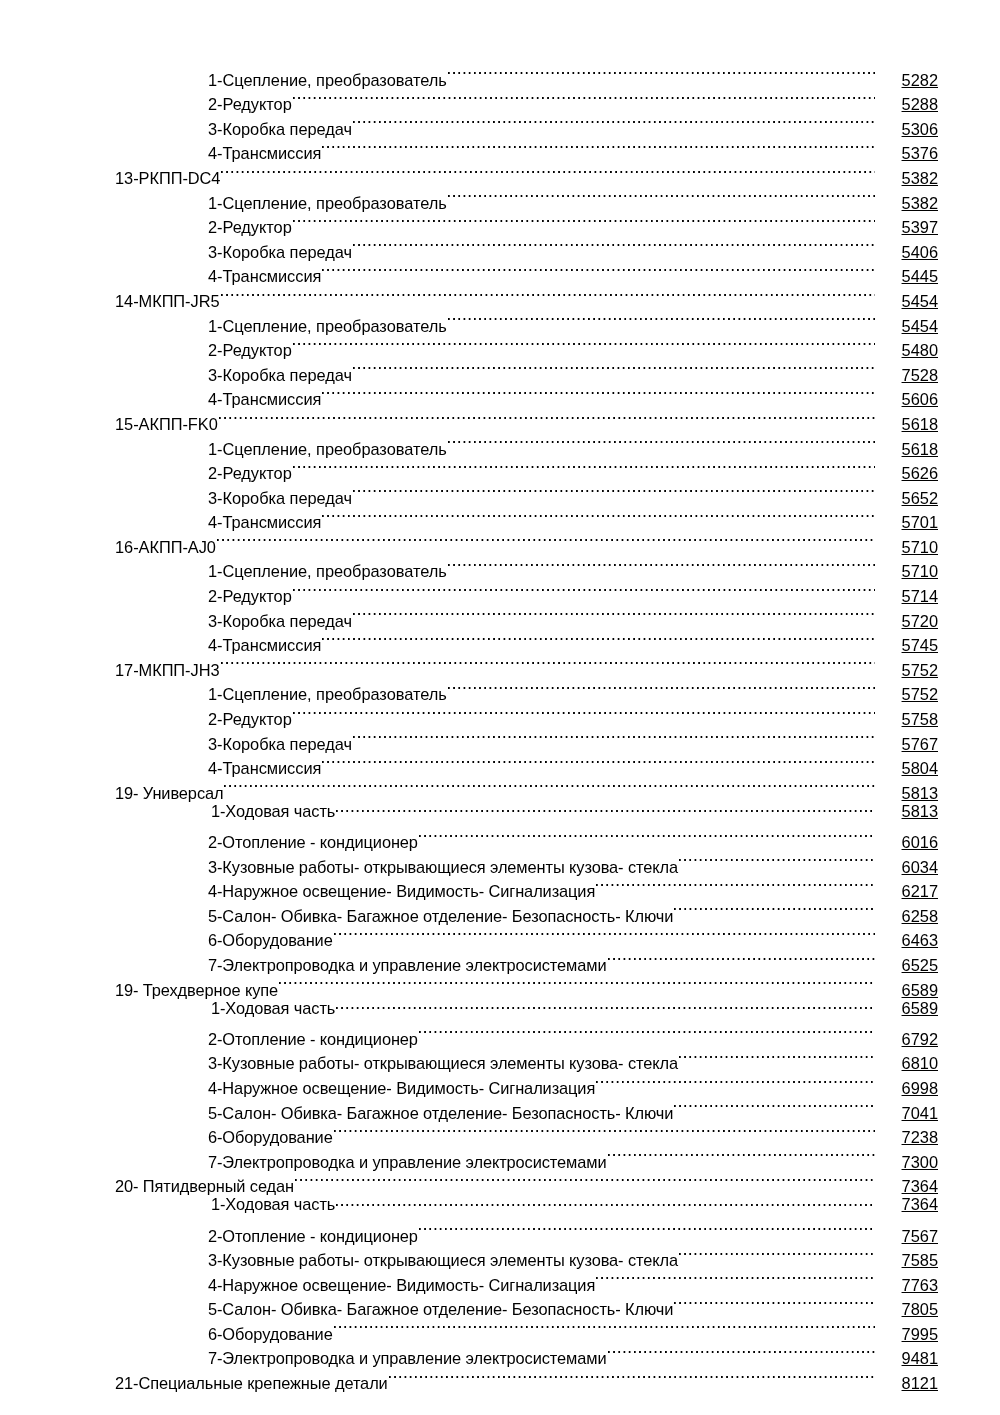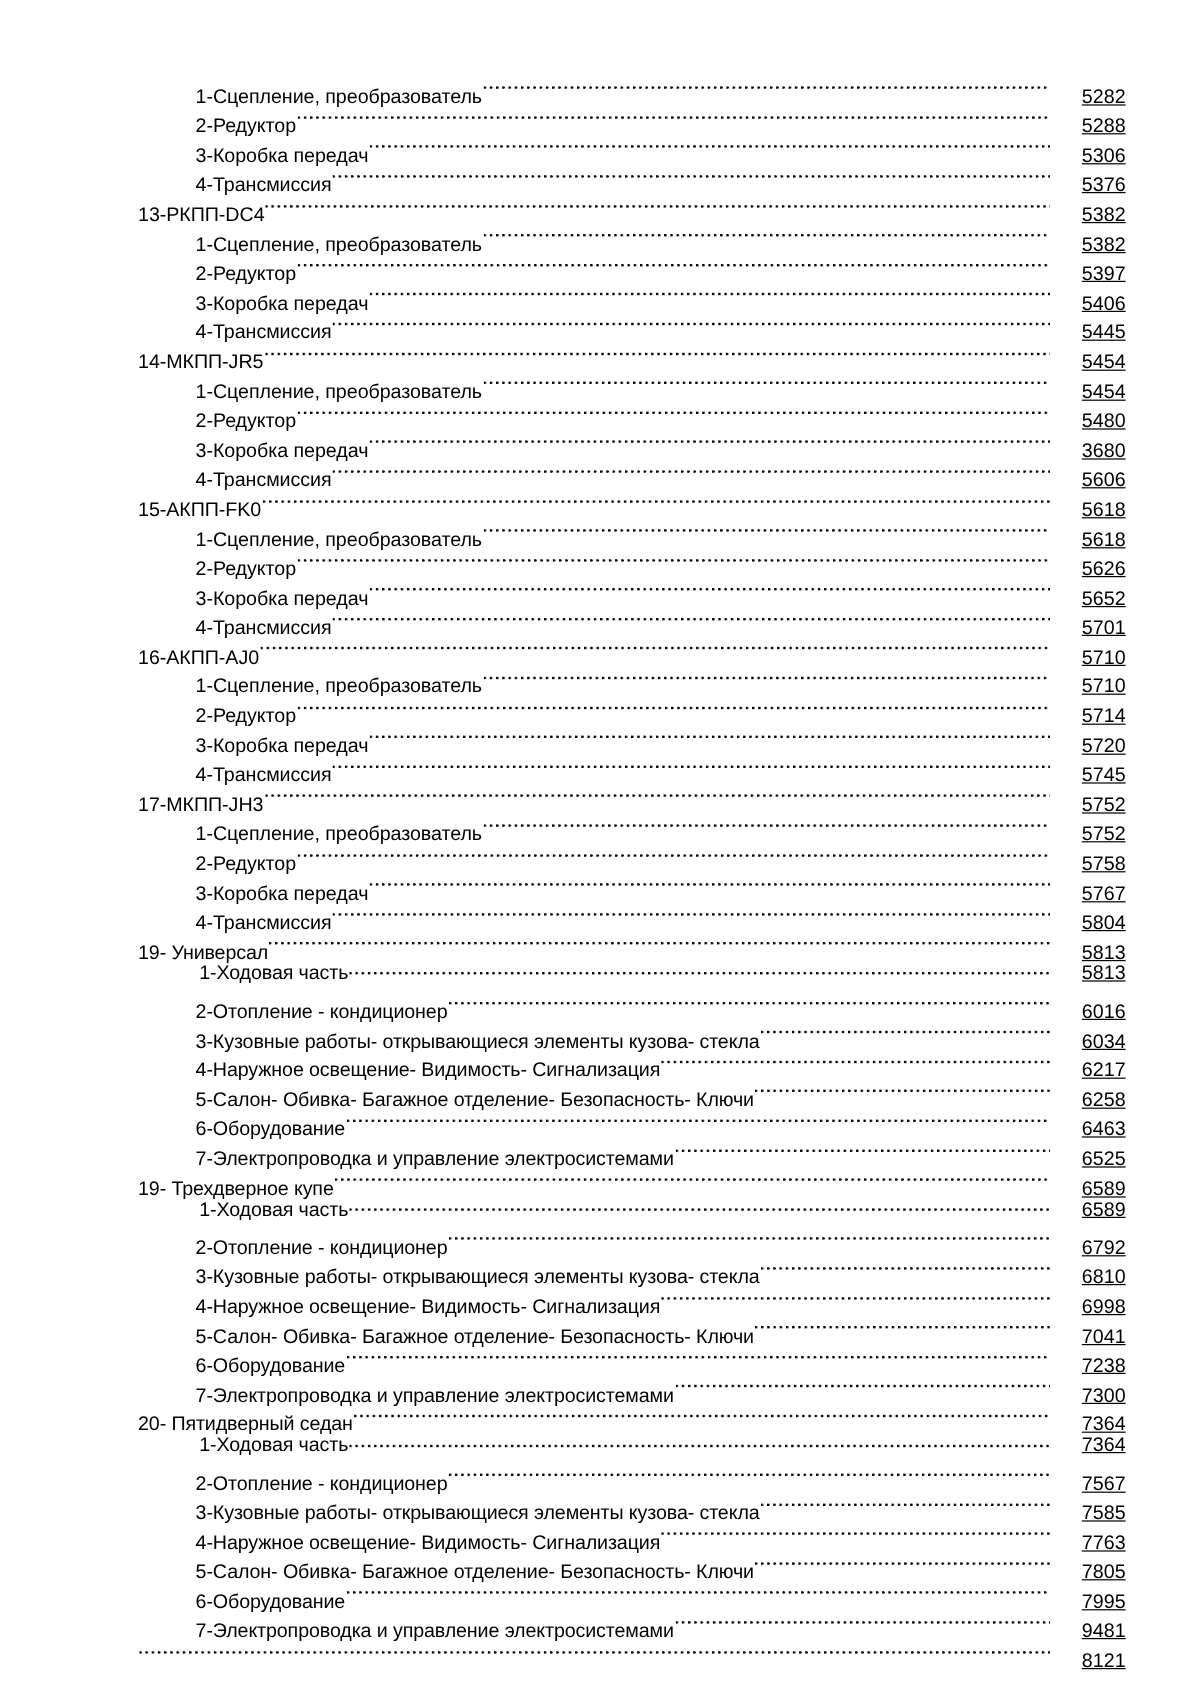--- a/index.html
+++ b/index.html
@@ -30,21 +30,21 @@
     display: flex;
     align-items: baseline;
     height: 24.6px;
     font-size: 16.4px;
     line-height: 24.6px;
     white-space: nowrap;
     color: #000000;
   }
   
   .lvl-1 { padding-left: 115px; }
-  .lvl-2 { padding-left: 163px; }
+  .lvl-2 { padding-left: 163px; margin-left: 45px; }
   .lvl-2.wide { padding-left: 166px; align-items: flex-end; }
 
   .entry-title {
     flex: 0 0 auto;
     letter-spacing: -0.05px;
   }
   .leader {
     flex: 1 1 auto;
     position: relative;
     overflow: hidden;
@@ -135,21 +135,21 @@
         <span class="page-num">5454</span>
       </li>
       <li class="toc-entry lvl-2">
         <span class="entry-title">2-Редуктор</span>
         <span class="leader"></span>
         <span class="page-num">5480</span>
       </li>
       <li class="toc-entry lvl-2">
         <span class="entry-title">3-Коробка передач</span>
         <span class="leader"></span>
-        <span class="page-num">3680</span>
+        <span class="page-num">7528</span>
       </li>
       <li class="toc-entry lvl-2">
         <span class="entry-title">4-Трансмиссия</span>
         <span class="leader"></span>
         <span class="page-num">5606</span>
       </li>
       <li class="toc-entry lvl-1">
         <span class="entry-title">15-АКПП-FK0</span>
         <span class="leader"></span>
         <span class="page-num">5618</span>
@@ -338,17 +338,18 @@
         <span class="entry-title">6-Оборудование</span>
         <span class="leader"></span>
         <span class="page-num">7995</span>
       </li>
       <li class="toc-entry lvl-2 body-style">
         <span class="entry-title">7-Электропроводка и управление электросистемами</span>
         <span class="leader"></span>
         <span class="page-num">9481</span>
       </li>
       <li class="toc-entry lvl-1 body-style">
+        <span class="entry-title">21-Специальные крепежные детали</span>
         <span class="leader"></span>
         <span class="page-num">8121</span>
       </li>
     </ul>
 </div>
 
 </body></html>

